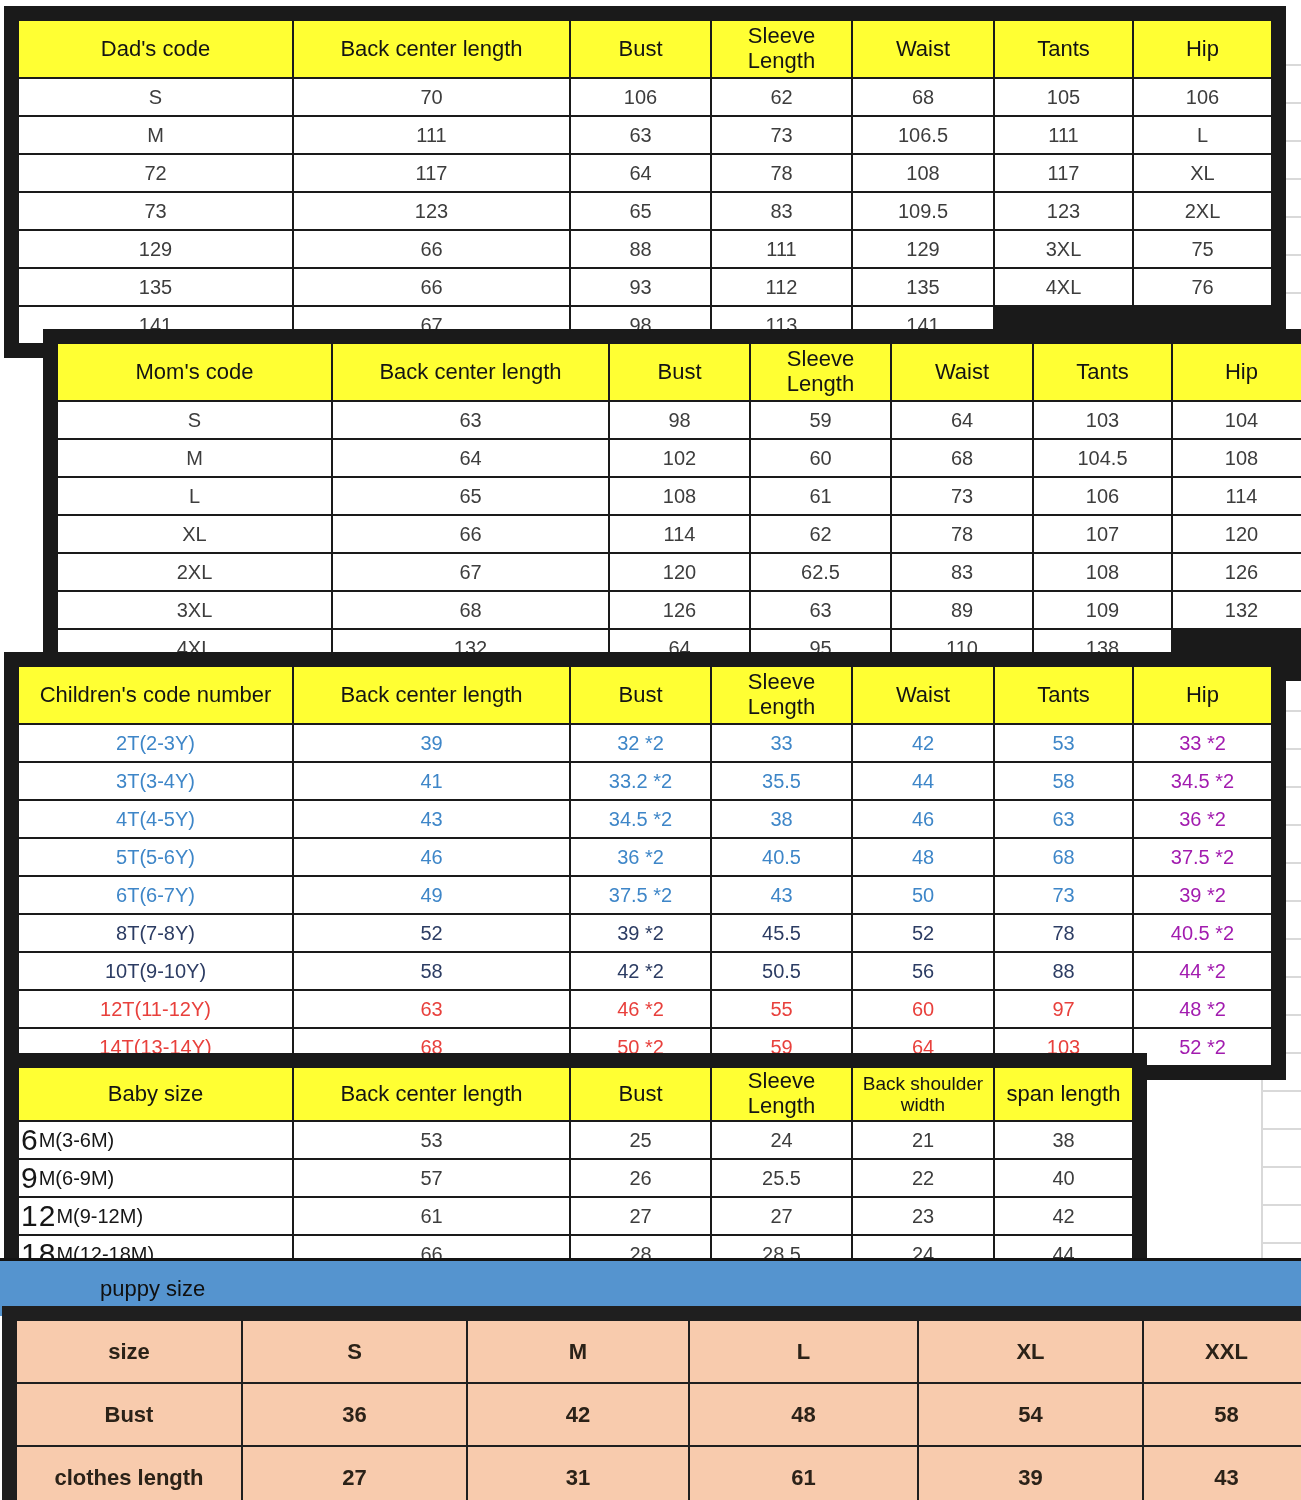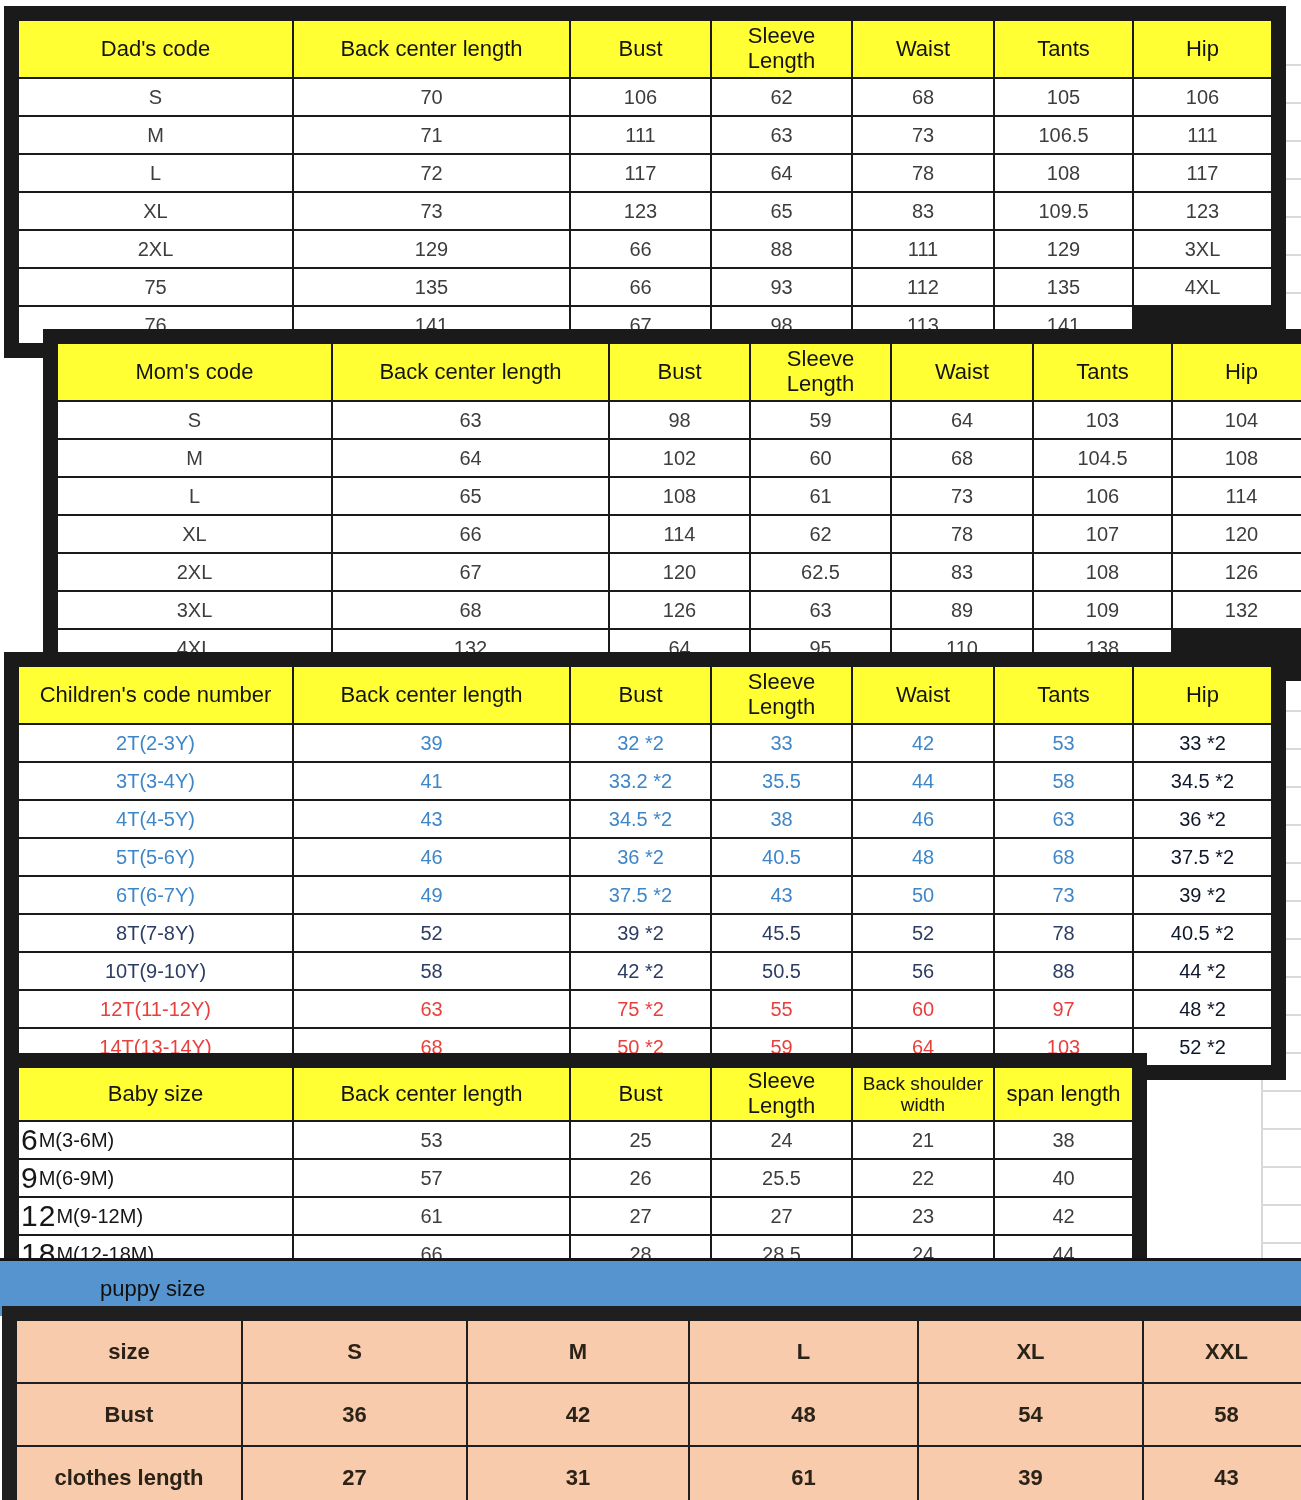--- a/index.html
+++ b/index.html
@@ -18,21 +18,21 @@
   .xl-baby{left:4px;top:1053px;grid-template-columns:273px 275px 139px 139px 140px 137px;
        grid-template-rows:52px repeat(4,36px);}
 
   .cell{background:#ffffff;display:flex;align-items:center;justify-content:center;
         font-size:20px;color:#3d3d3d;overflow:hidden;}
   .hcell{background:#ffff33;font-size:22px;color:#141414;text-align:center;line-height:1.12;}
   .hcell.small{font-size:19px;}
   .c-blue{color:#3e86c8;}
   .c-navy{color:#2c3c63;}
   .c-red{color:#e8403c;}
-  .c-black{color:#0f172a;}
+  .c-black{color:#a21caf;}
   .baby-label{justify-content:flex-start;padding-left:2px;color:#161616;font-size:20px;}
   .baby-label .big{font-size:30px;line-height:1;letter-spacing:1px;}
 
   
   .gutter-lines{position:absolute;left:1262px;top:28px;width:39px;height:1230px;
         background:repeating-linear-gradient(to bottom,#ffffff 0px,#ffffff 36px,#d9d9d9 36px,#d9d9d9 38px);}
   .gutter-vline{position:absolute;left:1261px;top:1056px;width:2px;height:202px;background:#d9d9d9;}
 
   
   .band{position:absolute;left:0;top:1258px;width:1301px;height:58px;background:#5594cf;
@@ -60,21 +60,20 @@
       <div class="cell hcell">Tants</div>
       <div class="cell hcell">Hip</div>
       <div class="cell">S</div>
       <div class="cell">70</div>
       <div class="cell">106</div>
       <div class="cell">62</div>
       <div class="cell">68</div>
       <div class="cell">105</div>
       <div class="cell">106</div>
       <div class="cell">M</div>
-      <div class="cell">71</div>
       <div class="cell">111</div>
       <div class="cell">63</div>
       <div class="cell">73</div>
       <div class="cell">106.5</div>
       <div class="cell">111</div>
       <div class="cell">L</div>
       <div class="cell">72</div>
       <div class="cell">117</div>
       <div class="cell">64</div>
       <div class="cell">78</div>
@@ -219,21 +218,21 @@
       <div class="cell c-black">40.5 *2</div>
       <div class="cell c-navy">10T(9-10Y)</div>
       <div class="cell c-navy">58</div>
       <div class="cell c-navy">42 *2</div>
       <div class="cell c-navy">50.5</div>
       <div class="cell c-navy">56</div>
       <div class="cell c-navy">88</div>
       <div class="cell c-black">44 *2</div>
       <div class="cell c-red">12T(11-12Y)</div>
       <div class="cell c-red">63</div>
-      <div class="cell c-red">75 *2</div>
+      <div class="cell c-red">46 *2</div>
       <div class="cell c-red">55</div>
       <div class="cell c-red">60</div>
       <div class="cell c-red">97</div>
       <div class="cell c-black">48 *2</div>
       <div class="cell c-red">14T(13-14Y)</div>
       <div class="cell c-red">68</div>
       <div class="cell c-red">50 *2</div>
       <div class="cell c-red">59</div>
       <div class="cell c-red">64</div>
       <div class="cell c-red">103</div>

